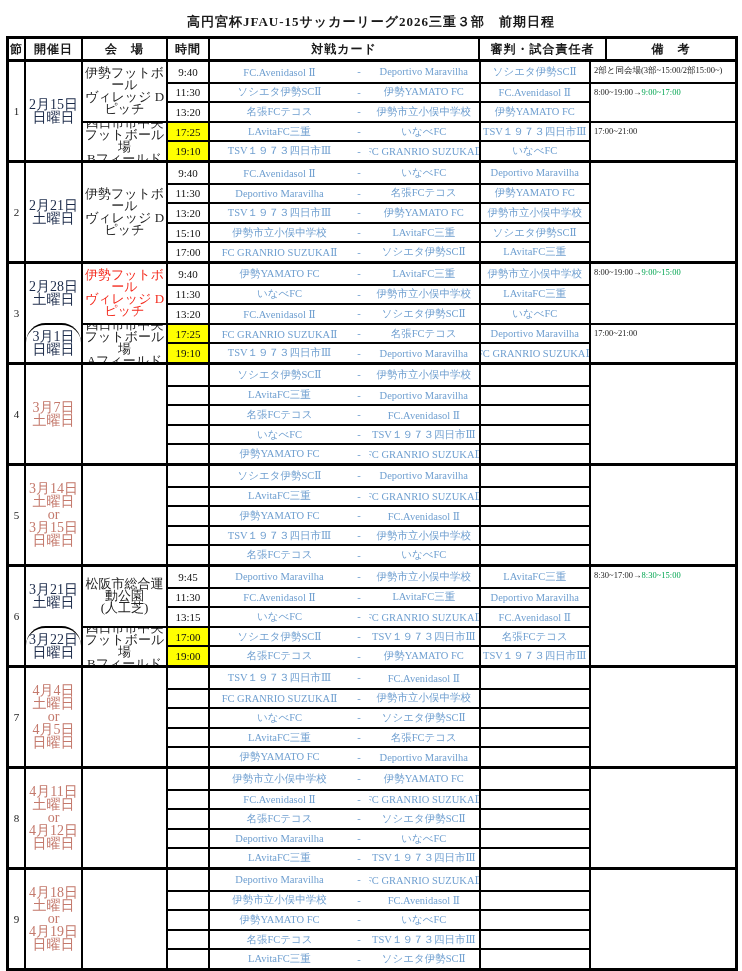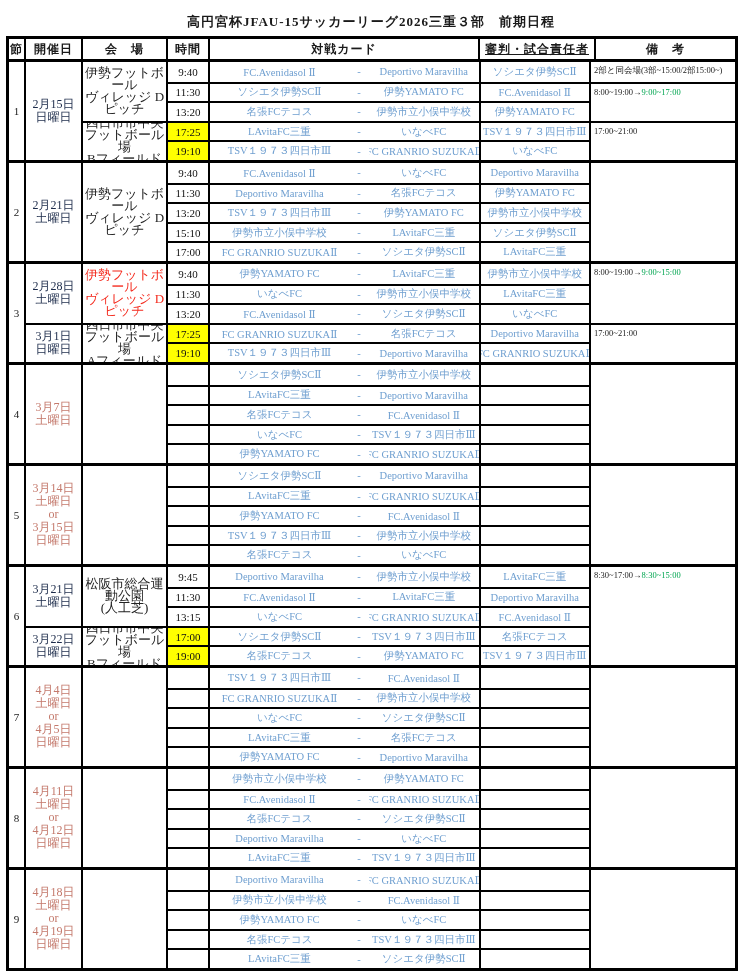--- a/index.html
+++ b/index.html
@@ -13,34 +13,34 @@
   }
   .title{height:36px;box-sizing:border-box;padding-top:13px;text-align:center;
     font-weight:bold;font-size:13px;letter-spacing:1px;}
   .sched{margin:0 4px 0 6px;border:3px solid var(--border_black);background:#fff;}
   .hrow{display:flex;height:20px;border-bottom:3px solid var(--border_black);
     font-weight:bold;font-size:12px;}
   .hcell{display:flex;align-items:center;justify-content:center;box-sizing:border-box;
     border-right:2px solid var(--border_black);letter-spacing:1px;white-space:nowrap;}
   .hcell:last-child{border-right:none;}
   .h-no{width:17px;} .h-date{width:57px;} .h-venue{width:85px;} .h-time{width:42px;}
-  .h-card{width:270px;} .h-ref{width:116px;text-decoration:underline;} .h-rem{flex:1;}
+  .h-card{width:270px;} .h-ref{width:127px;} .h-rem{flex:1;}
   .round{display:flex;}
   .round + .round{border-top:3px solid var(--border_black);}
   .col{box-sizing:border-box;}
   .no{width:17px;border-right:2px solid var(--border_black);display:flex;
     align-items:center;justify-content:center;font-size:11px;}
   .datecol{width:57px;border-right:2px solid var(--border_black);}
   .venuecol{width:85px;border-right:2px solid var(--border_black);}
   .rowscol{width:423px;border-right:2px solid var(--border_black);}
   .remarkcol{flex:1;}
   .blk{box-sizing:border-box;display:flex;flex-direction:column;
     align-items:center;justify-content:center;overflow:hidden;}
   .blk + .blk{border-top:2px solid var(--border_black);}
-  .date{font-size:12px;line-height:13px;color:var(--confirmed_date);text-align:center;}
+  .date{font-size:14px;line-height:13px;color:var(--confirmed_date);text-align:center;border-radius:26px;}
   .date.tbd{color:var(--tbd_date);}
   .venue{font-size:13px;line-height:12px;color:#222;text-align:center;}
   .venue.red{color:var(--alert_red);}
   .mrow{display:flex;height:19.6px;box-sizing:border-box;}
   .mrow + .mrow{border-top:2px solid var(--border_black);}
   .cell{box-sizing:border-box;display:flex;align-items:center;justify-content:center;
     white-space:nowrap;overflow:hidden;}
   .time{width:42px;border-right:2px solid var(--border_black);font-size:11px;color:#111;}
   .time.hl{background:var(--highlight_yellow);}
   .home{width:140px;font-size:10.5px;color:var(--team_blue);}

